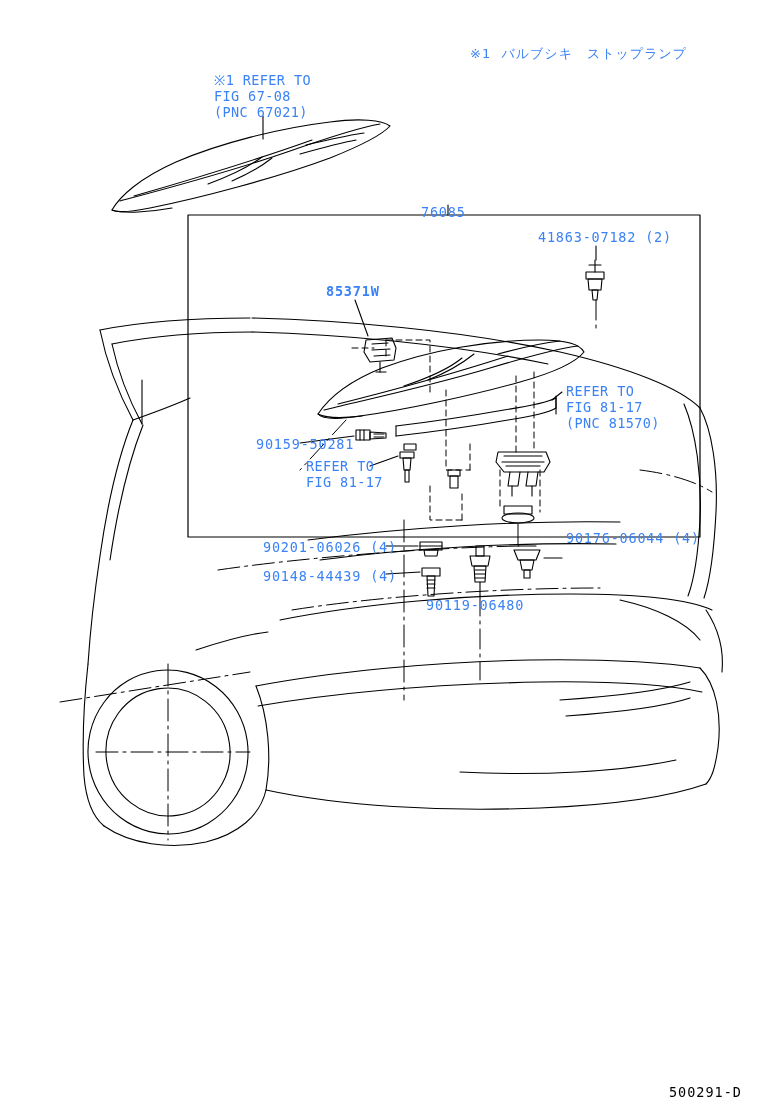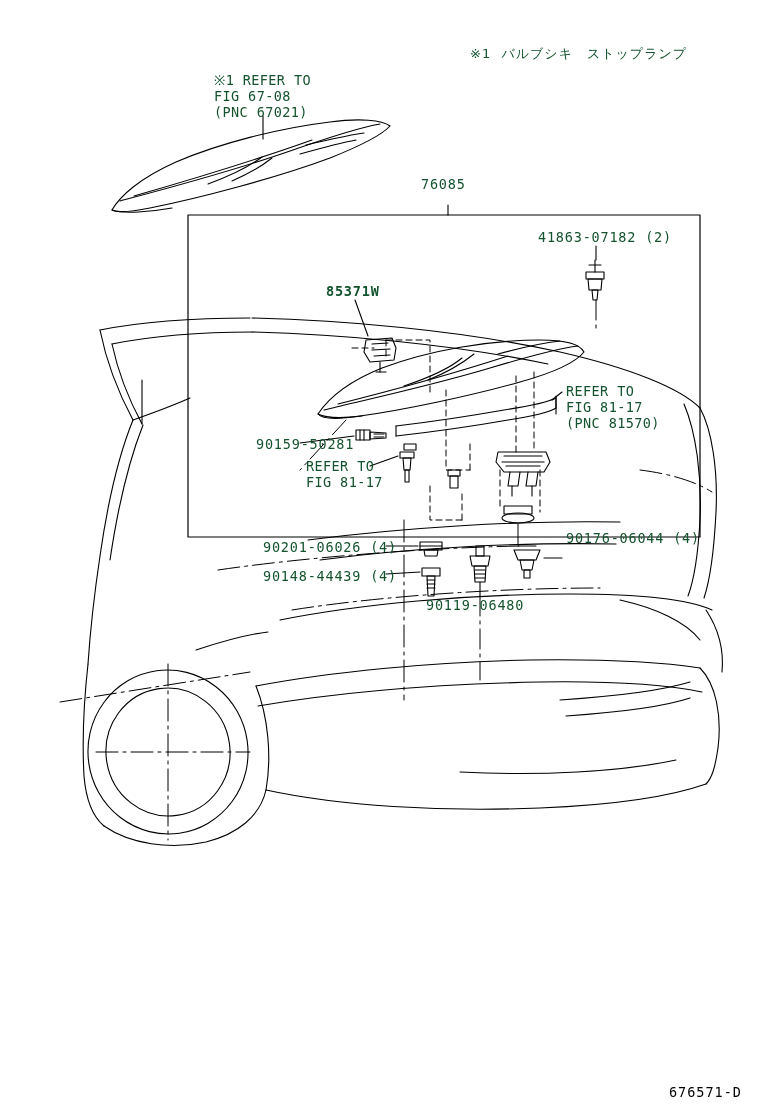--- a/index.html
+++ b/index.html
@@ -27,21 +27,21 @@
     height: 1112px;
     overflow: visible;
   }
   .lbl {
     position: absolute;
     font-family: "DejaVu Sans Mono", monospace;
     font-size: 13.5px;
     line-height: 16px;
     letter-spacing: 0.4px;
     white-space: pre;
-    color: #14532d;
+    color: #3b82f6;
   }
   .lbl.jp {
     font-family: "DejaVu Sans", sans-serif;
     font-size: 13px;
     letter-spacing: 1px;
   }
   .lbl.code {
     font-size: 13.5px;
     letter-spacing: 0.8px;
   }
@@ -263,21 +263,21 @@
       </g>
     </g>
   </svg>
 
   <div class="lbl jp" style="left:470px; top:46px;">※1  バルブシキ　ストップランプ</div>
 
   <div class="lbl" style="left:166px; top:72px;margin-left:48px;"><span>※1 REFER TO
 FIG 67-08
 (PNC 67021)</span></div>
 
-  <div class="lbl code" style="left:421px; top:176px;text-align:right;">76085</div>
+  <div class="lbl code" style="left:421px; top:204px;text-align:right;">76085</div>
 
   <div class="lbl code" style="left:538px; top:229px;">41863-07182 (2)</div>
 
   <div class="lbl code" style="left:326px; top:283px;font-weight:bold;">85371W</div>
 
   <div class="lbl" style="left:566px; top:383px;">REFER TO
 FIG 81-17
 (PNC 81570)</div>
 
   <div class="lbl code" style="left:208px; top:436px;margin-left:48px;">90159-50281</div>
@@ -286,14 +286,14 @@
 FIG 81-17</div>
 
   <div class="lbl code" style="left:263px; top:539px;">90201-06026 (4)</div>
 
   <div class="lbl code" style="left:263px; top:568px;">90148-44439 (4)</div>
 
   <div class="lbl code" style="left:566px; top:530px;">90176-06044 (4)</div>
 
   <div class="lbl code" style="left:426px; top:597px;">90119-06480</div>
 
-  <div class="footer-code">676571-D</div>
+  <div class="footer-code">500291-D</div>
 </div>
 
 </body></html>

